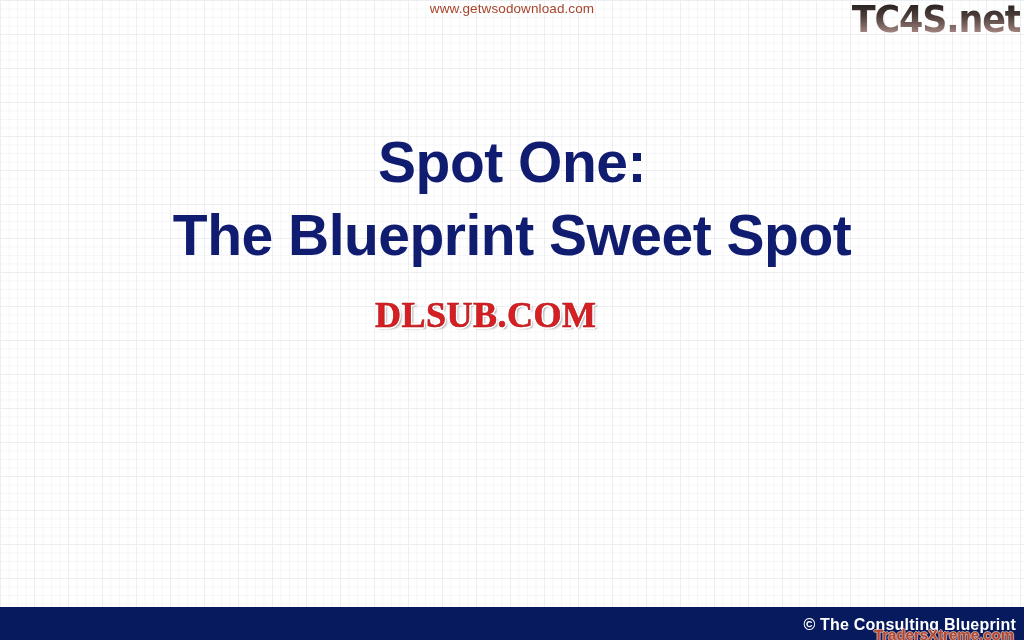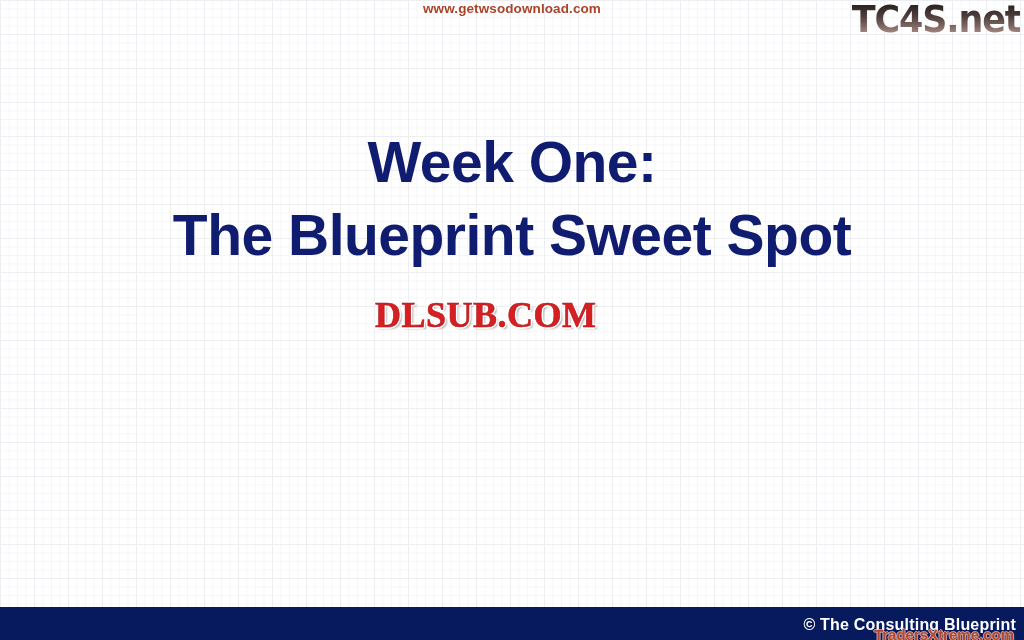--- a/index.html
+++ b/index.html
@@ -48,21 +48,21 @@
   }
 
   
   #top-watermark {
     position: absolute;
     left: 0;
     top: 1px;
     width: 1024px;
     text-align: center;
     font-size: 13.5px;
-    font-weight: 700;
+    font-weight: 400;
     letter-spacing: 0.1px;
     color: #a8442a;
     white-space: nowrap;
   }
 
   
   #brand-logo {
     position: absolute;
     right: 4px;
     top: -3px;
@@ -169,21 +169,21 @@
 
 <div id="slide">
 
   <div id="grid-background"></div>
 
   <div id="top-watermark">www.getwsodownload.com</div>
 
   <div id="brand-logo">TC4S.net</div>
 
   <div id="title-block">
-    <span class="title-line">Week One:</span>
+    <span class="title-line">Spot One:</span>
     <span class="title-line">The Blueprint Sweet Spot</span>
   </div>
 
   <div id="dlsub-watermark">DLSUB.COM</div>
 
   <div id="footer-bar">
     <div id="footer-credit">© The Consulting Blueprint</div>
     <div id="footer-watermark">TradersXtreme.com</div>
   </div>
 

